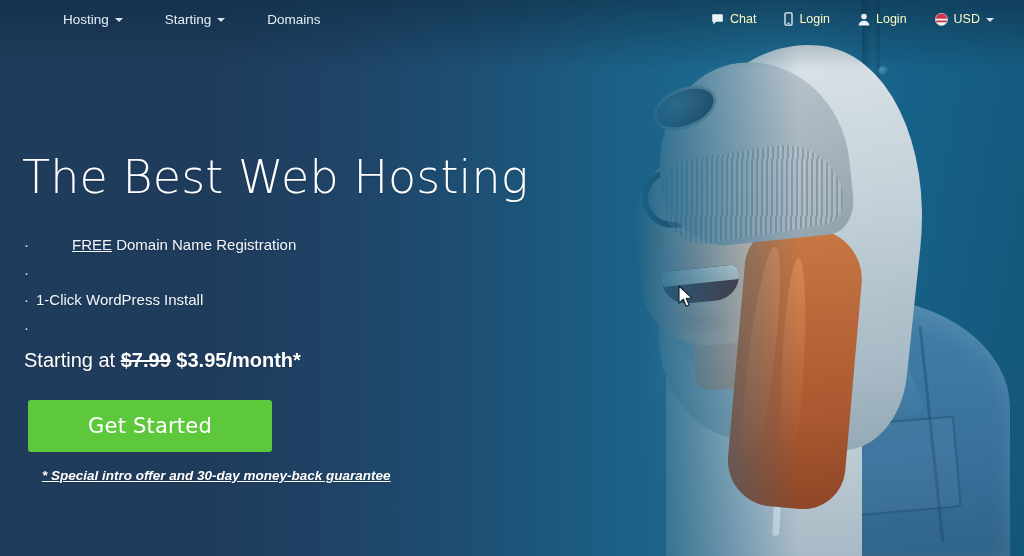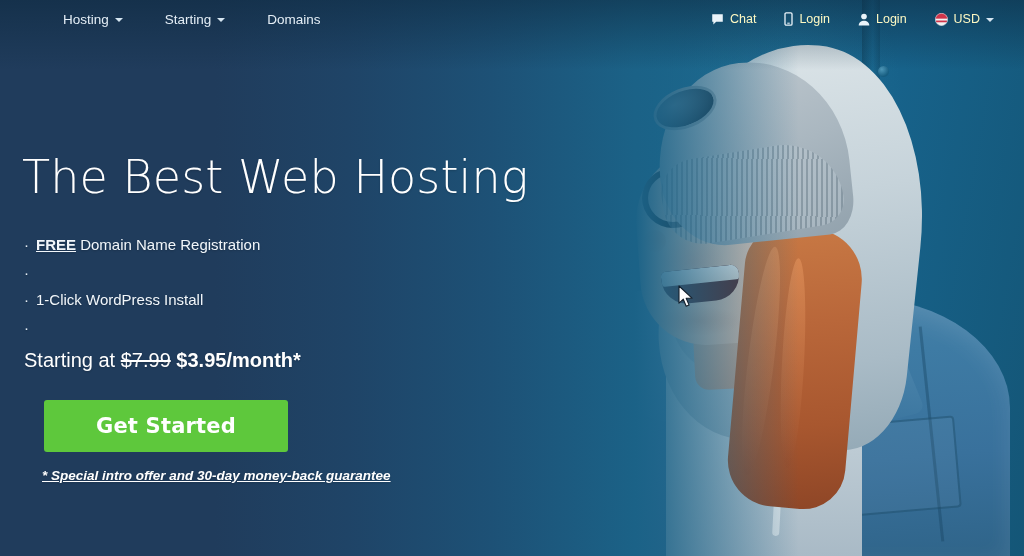--- a/index.html
+++ b/index.html
@@ -271,35 +271,35 @@
     font-family: "DejaVu Sans", sans-serif;
     text-shadow: 0 1px 2px rgba(0,0,0,0.18);
   }
   .features { position: absolute; left: 2px; top: 231px; list-style: none; }
   .feature {
     color: #f2f7fb; font-size: 15px; line-height: 27.5px;
     display: flex; align-items: baseline; gap: 7px;
     text-shadow: 0 1px 2px rgba(0,0,0,0.20);
   }
   .bullet { color: #e6eef5; font-size: 15px; }
-  .feature b { font-weight: 700; text-decoration: underline; }
+  .feature b { font-weight: 400; text-decoration: underline; margin-left: 36px; }
   .price {
     position: absolute; left: 2px; top: 349px;
     color: #ffffff; font-size: 20px; font-weight: 400;
     text-shadow: 0 1px 2px rgba(0,0,0,0.20);
     white-space: nowrap;
   }
-  .price .old { text-decoration: line-through; font-weight: 400; }
+  .price .old { text-decoration: line-through; font-weight: 700; }
   .price .new { font-weight: 700; }
   .cta {
-    position: absolute; left: 22px; top: 400px;
+    position: absolute; left: 6px; top: 400px;
     width: 244px; height: 52px;
     background: #5ec83c;
     border: none; border-radius: 3px;
-    color: #ffffff; font-size: 21px; font-weight: 700;
+    color: #ffffff; font-size: 21px; font-weight: 400;
     font-family: "DejaVu Sans", sans-serif;
     cursor: pointer; letter-spacing: .2px;
   }
   .footnote {
     position: absolute; left: 20px; top: 468px;
     color: #ffffff; font-size: 13.5px;
     font-weight: 700; font-style: italic; text-decoration: underline;
     cursor: pointer; white-space: nowrap;
     text-shadow: 0 1px 2px rgba(0,0,0,0.20);
   }

